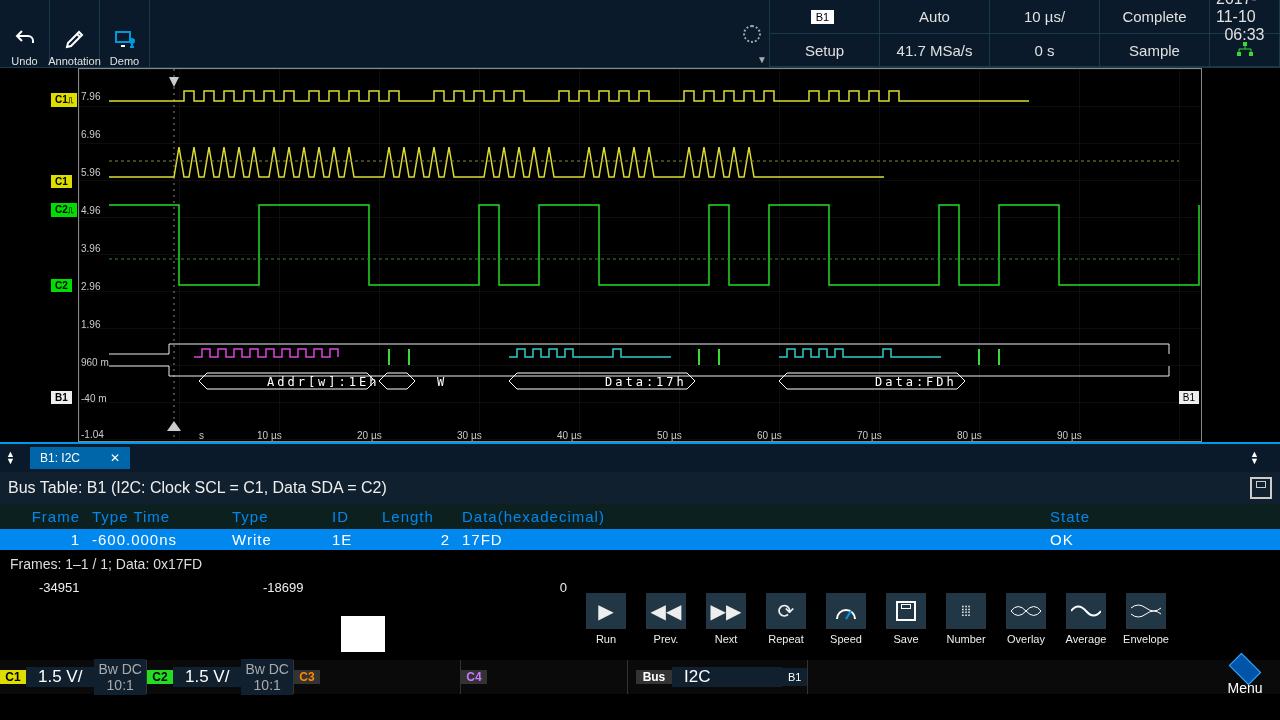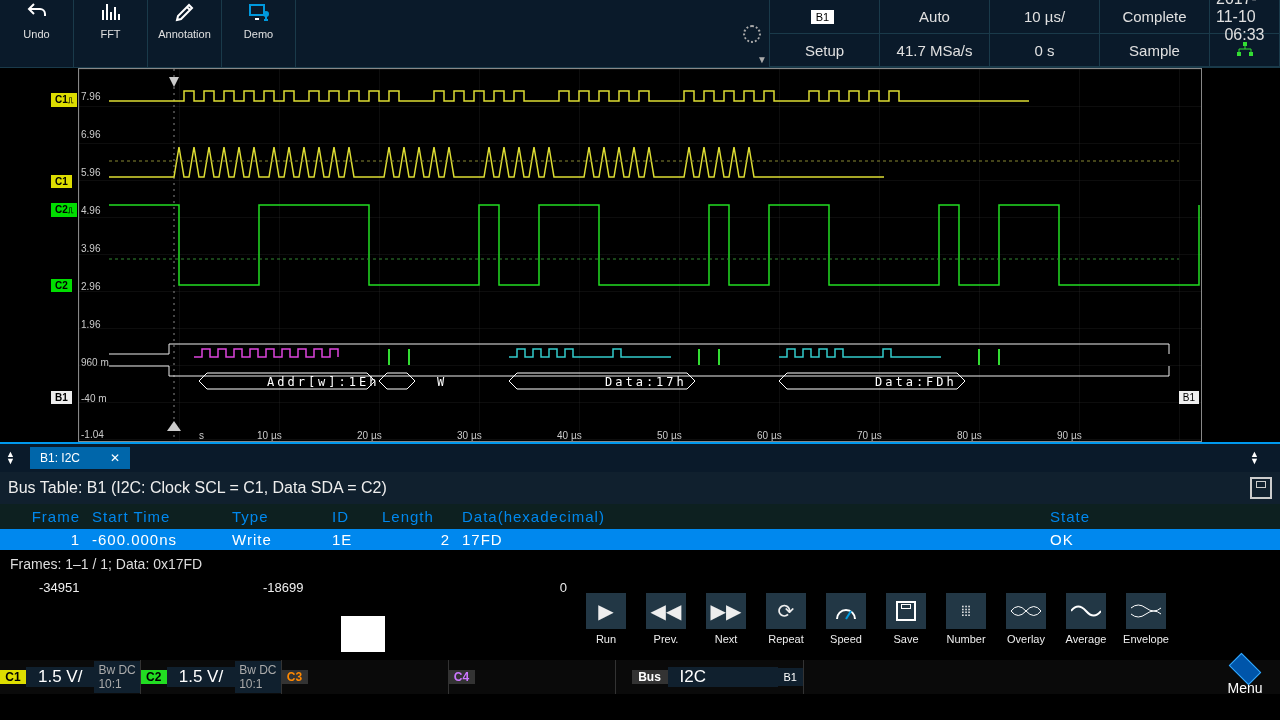--- a/index.html
+++ b/index.html
@@ -1,18 +1,18 @@
 <!DOCTYPE html>
 <html><head>
 <meta charset="utf-8">
 <style>
 * { box-sizing: border-box; margin: 0; padding: 0; font-family: Arial, sans-serif; }
 body { background: #000; color: #e0e0e0; width: 1280px; height: 720px; overflow: hidden; font-size: 12px; }
 .toolbar { display: flex; height: 68px; background: #0a1a2a; border-bottom: 1px solid #1a3a4a; }
-.tb-btn { width: 74px; display: flex; flex-direction: column; align-items: center; justify-content: flex-start; border-right: 1px solid #1a3a4a; cursor: pointer; color: #e0e0e0; font-size: 11px; }
+.tb-btn { width: 50px; display: flex; flex-direction: column; align-items: center; justify-content: flex-end; border-right: 1px solid #1a3a4a; cursor: pointer; color: #e0e0e0; font-size: 11px; }
 .tb-btn svg { width: 24px; height: 24px; margin-bottom: 4px; }
 .tb-spacer { flex: 1; display: flex; align-items: center; justify-content: flex-end; padding-right: 8px; position: relative;}
 .tb-gear { width: 18px; height: 18px; border: 2px dotted #aaa; border-radius: 50%; }
 .tb-arrow { position:absolute; right:2px; bottom:2px; font-size:10px; color:#aaa;}
 .tb-info { display: flex; flex-direction: column; border-left: 1px solid #1a3a4a; }
 .tb-row { display: flex; height: 34px; }
 .tb-cell { border-right: 1px solid #1a3a4a; border-bottom: 1px solid #1a3a4a; display: flex; align-items: center; justify-content: center; color: #e0e0e0; font-size: 15px; padding: 0 6px; }
 .badge-b1 { background: #fff; color: #000; padding: 1px 5px; font-size: 11px; margin-right: 4px;}
 .plot-area { height: 374px; background: #000; position: relative; margin: 0 78px; border: 1px solid #888; }
 .plot-labels { position: absolute; left: -28px; top: 0; bottom: 0; width: 26px; }
@@ -36,39 +36,33 @@
 .lower-panel { display:flex; height: 82px; }
 .hist-area { width: 540px; position: relative; padding: 4px 8px; color:#eee; font-size:13px;margin-left:33px;}
 .hist-bar { position:absolute; bottom:8px; left:308px; width:44px; height:36px; background:#fff;}
 .ctrl-btns { display:flex; flex-wrap:wrap; gap:2px; padding:4px; align-items: flex-start;}
 .cbtn { width:56px; height:62px; display:flex; flex-direction:column; align-items:center; justify-content:flex-end; color:#eee; font-size:11px; margin:1px;}
 .cbtn .ibox { width:40px; height:36px; background:#223745; display:flex; align-items:center; justify-content:center; font-size:20px; margin-bottom:4px;}
 .ch-footer { height:34px; background:#0a0a0a; display:flex; align-items:stretch;}
 .chf { display:flex; align-items:center; border-right:1px solid #333;}
 .chf-badge { width:26px; display:flex; align-items:center; justify-content:center; font-weight:bold; color:#000;}
 .chf-val { padding:0 12px; color:#fff; font-size:17px; background:#10202e;}
-.chf-meta { font-size:12px; color:#aaa; padding:2px 4px; display:flex; flex-direction:column; align-items:flex-start; justify-content:center; background:#10202e;}
+.chf-meta { font-size:14px; color:#aaa; padding:2px 4px; display:flex; flex-direction:column; align-items:center; justify-content:center; background:#10202e;}
 .menu-ico { margin-left:auto; width:70px; display:flex; flex-direction:column; align-items:center; justify-content:center;}
 .diamond { width:28px; height:28px; background:#05a; transform:rotate(45deg); border:1px solid #3af;}
 </style>
 </head>
 <body>
 
 <div class="toolbar">
   <div class="tb-btn">
       <svg viewBox="0 0 24 24" fill="none" stroke="#fff" stroke-width="2">
         <path d="M9 14L4 9l5-5M4 9h11a5 5 0 015 5v2"></path>
       </svg>
       <span>Undo</span>
-    </div>
-  <div class="tb-btn">
-      <svg viewBox="0 0 24 24" fill="none" stroke="#fff" stroke-width="2">
-        <path d="M4 20V10M8 20V4M12 20v-8M16 20V7M20 20v-6"></path>
-      </svg>
-      <span>FFT</span>
     </div>
   <div class="tb-btn">
       <svg viewBox="0 0 24 24" fill="none" stroke="#fff" stroke-width="2">
         <path d="M4 20l4-1L19 8l-3-3L5 16l-1 4zM14 7l3 3"></path>
       </svg>
       <span>Annotation</span>
     </div>
   <div class="tb-btn">
       <svg viewBox="0 0 24 24" fill="none" stroke="#09d" stroke-width="2">
         <rect x="3" y="5" width="14" height="10"></rect>
@@ -193,21 +187,21 @@
       <span class="x">✕</span>
     </div>
   <div style="margin-left:auto" class="updown">▲<br>▼</div>
 </div>
 <div class="bus-title-bar">
   <span>Bus Table: B1 (I2C: Clock SCL = C1, Data SDA = C2)</span>
   <div class="save-ico"></div>
 </div>
 <div class="tbl-head">
   <div class="th" style="width:70px;text-align:right">Frame</div>
-  <div class="th" style="width:140px">Start Time</div>
+  <div class="th" style="width:140px">Type Time</div>
   <div class="th" style="width:100px">Type</div>
   <div class="th" style="width:50px">ID</div>
   <div class="th" style="width:80px">Length</div>
   <div class="th" style="width:260px">Data(hexadecimal)</div>
   <div class="th" style="width:140px;margin-left:auto;margin-right:80px">State</div>
 </div>
 <div class="tbl-row">
   <div class="td" style="width:70px;text-align:right">1</div>
   <div class="td" style="width:140px">-600.000ns</div>
   <div class="td" style="width:100px">Write</div>
@@ -309,21 +303,21 @@
       </div>
   </div>
   <div class="chf">
       <div class="chf-badge" style="background:#333;color:#f80">C3</div>
       <div style="width:140px;background:#10202e"></div>
     </div>
   <div class="chf">
       <div class="chf-badge" style="background:#333;color:#c7f">C4</div>
       <div style="width:140px;background:#10202e"></div>
     </div>
-  <div class="chf" style="margin-left:16px">
+  <div class="chf" style="margin-left:8px">
     <div class="chf-badge" style="background:#333;color:#fff;width:36px;font-size:12px">Bus</div>
     <div class="chf-val" style="width:110px">I2C</div>
     <div style="background:#10202e;padding:3px 6px;color:#fff;font-size:11px;display:flex;align-items:flex-start">B1</div>
   </div>
   <div class="menu-ico">
     <div class="diamond"></div>
     <span style="color:#ffffff;font-size:14px;position:relative;top:2px">Menu</span>
   </div>
 </div>
 

